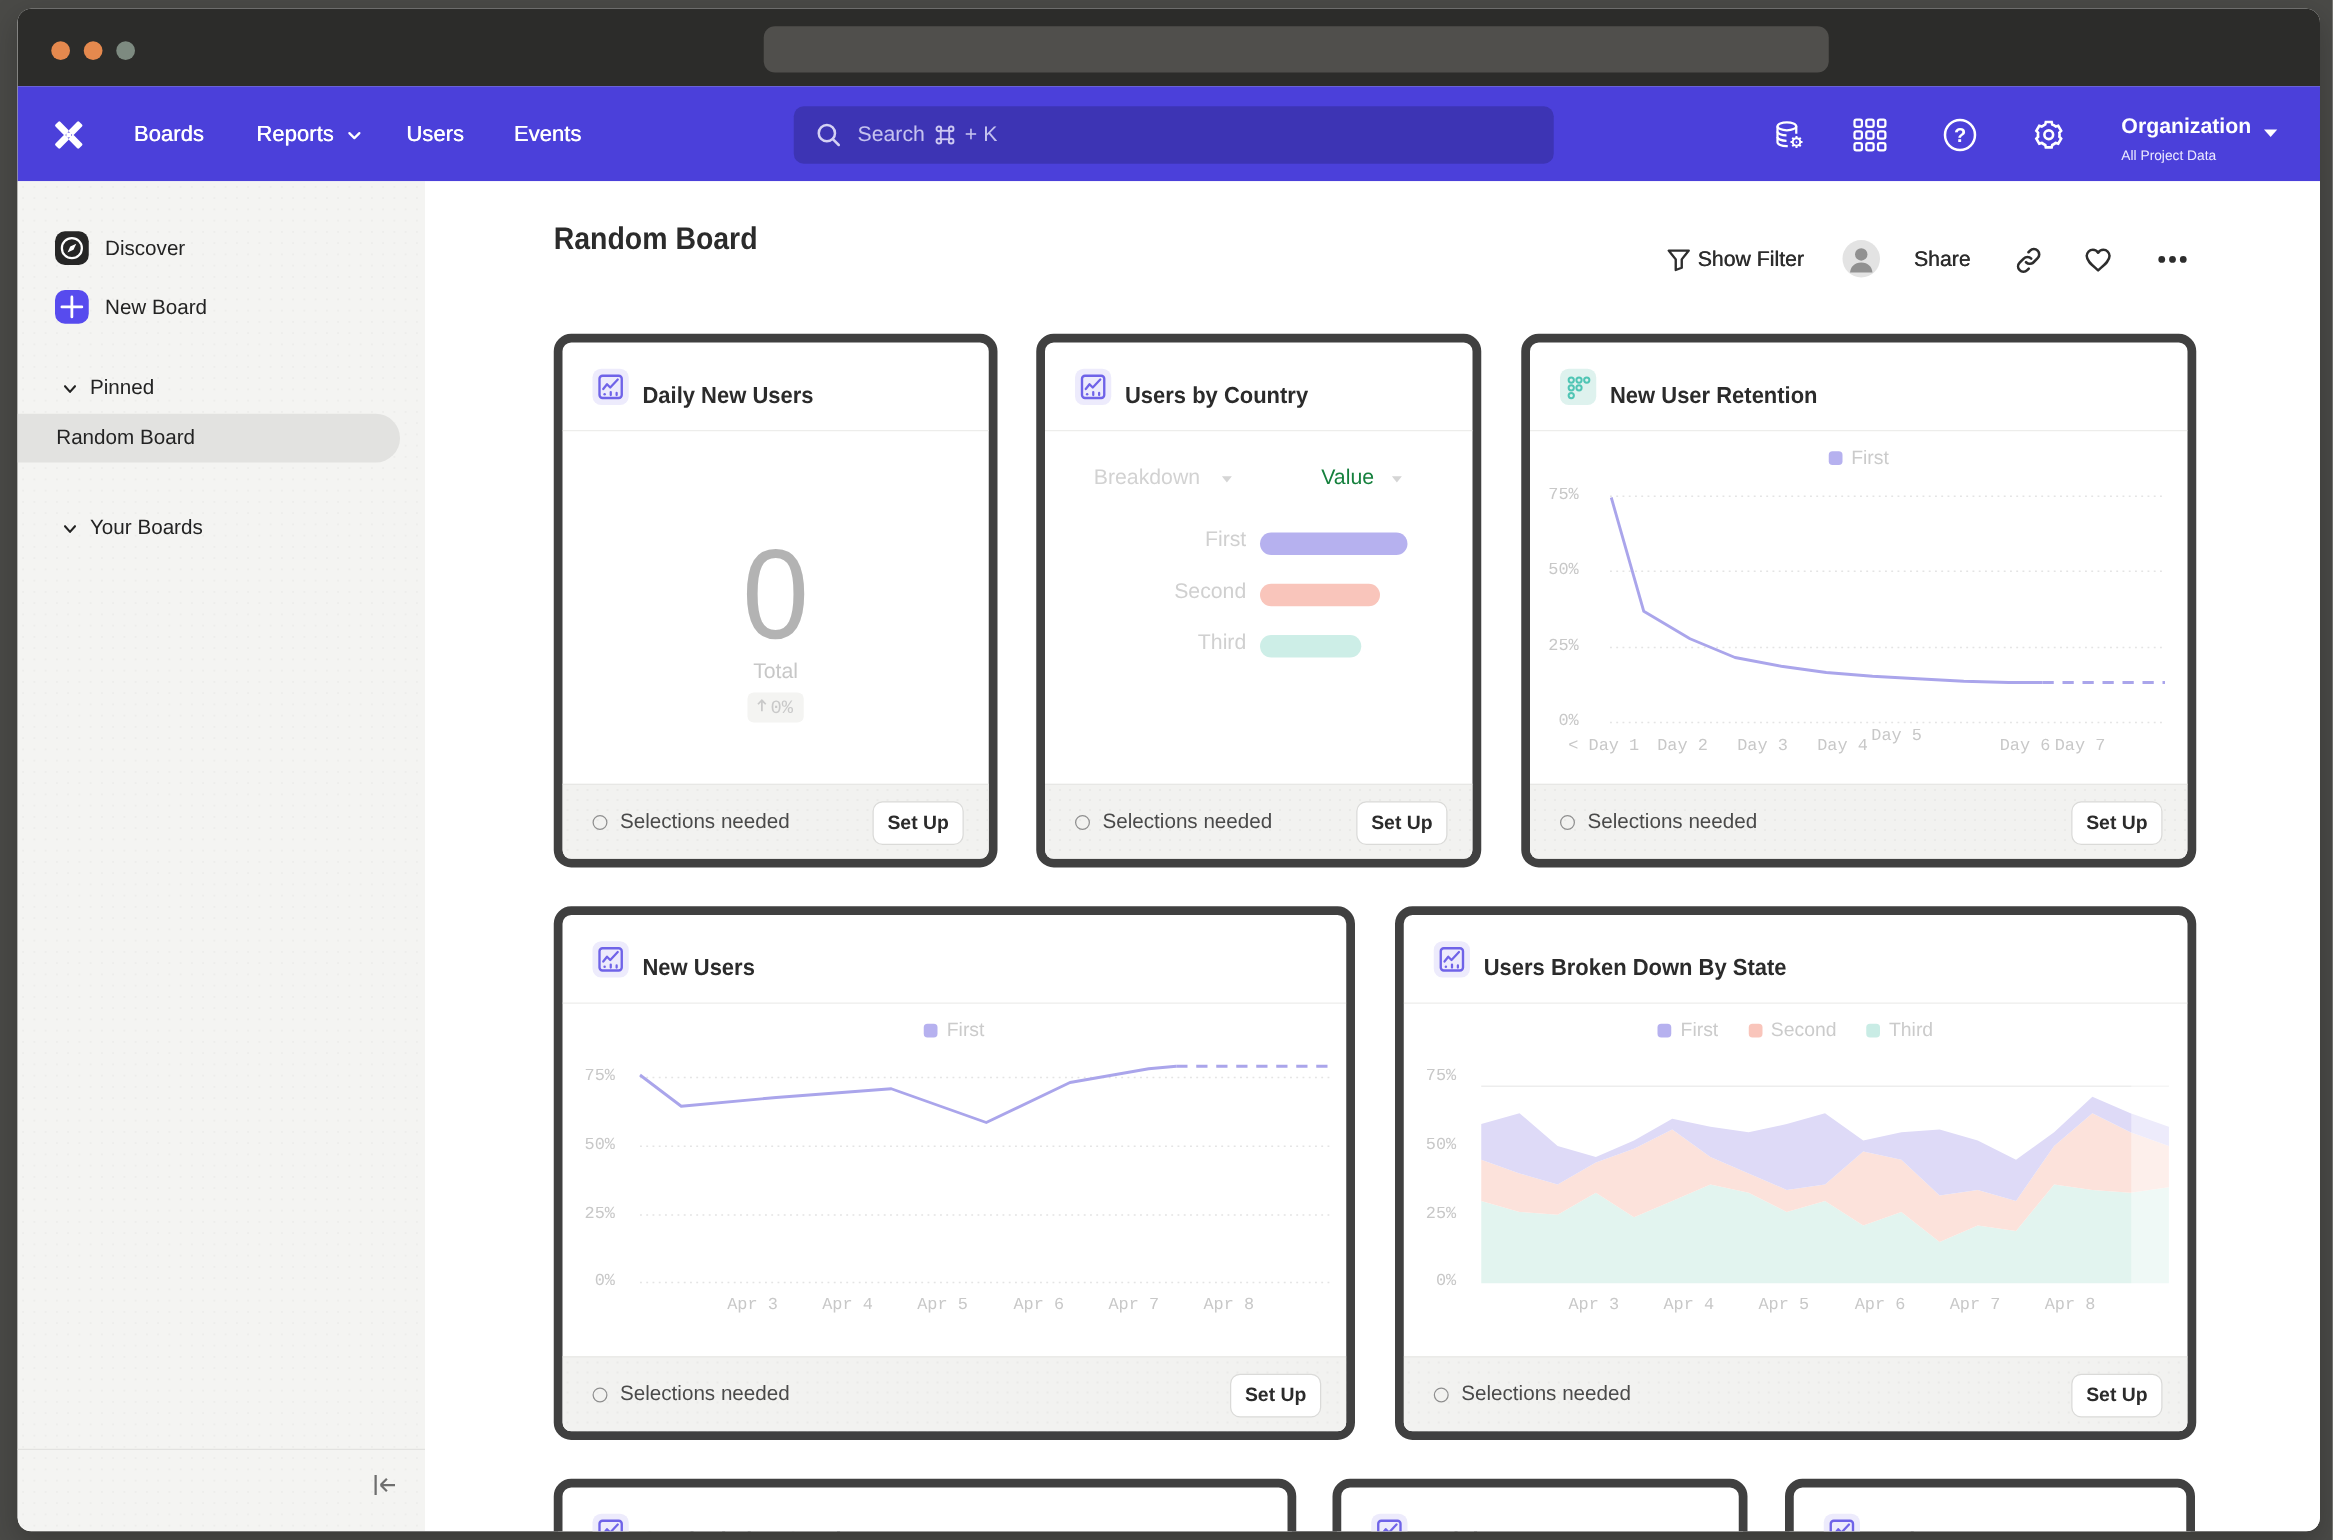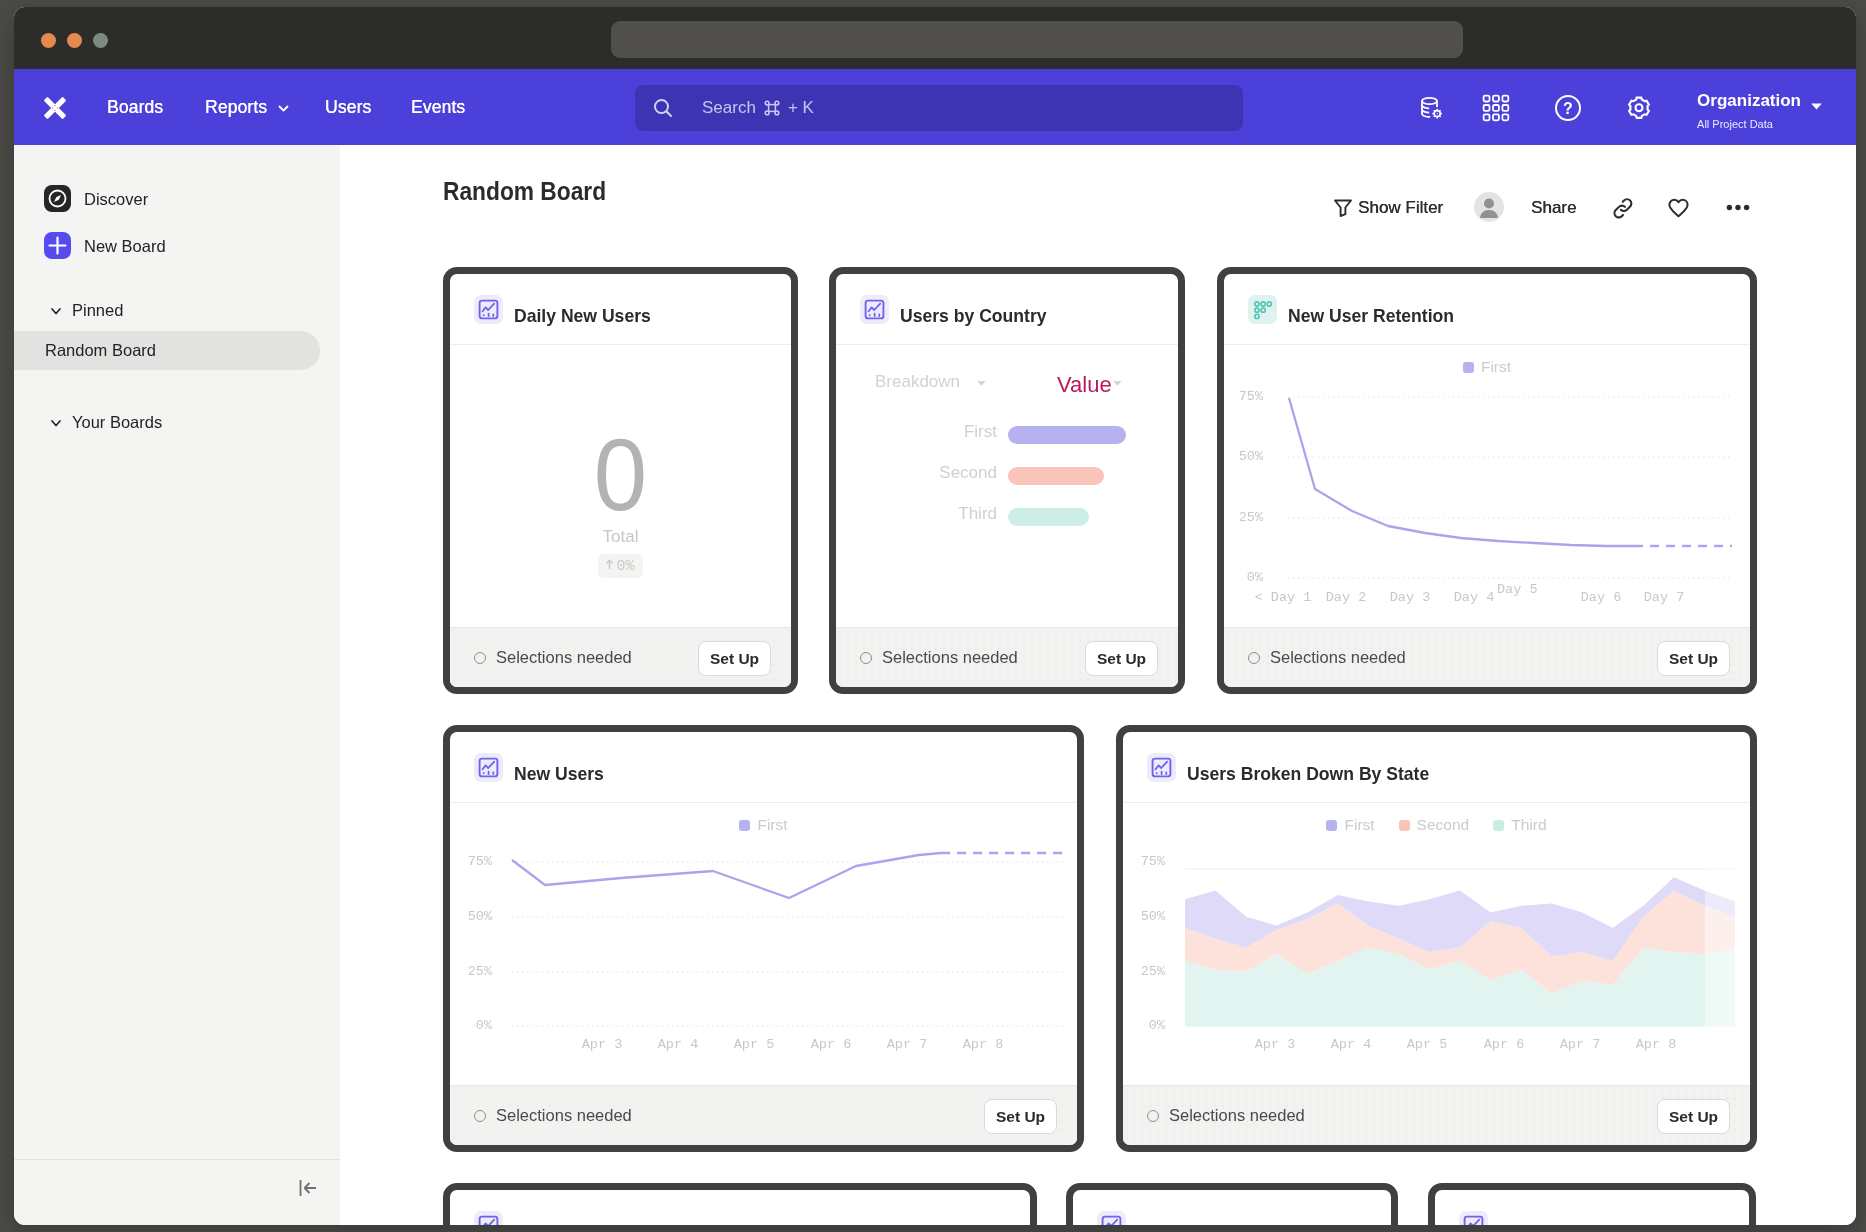--- a/index.html
+++ b/index.html
@@ -73,21 +73,21 @@
     <svg class="abs" style="left:263px;top:33px" width="13" height="13" viewBox="0 0 13 13">
         <path d="M2.5 4.5 L6.5 8.5 L10.5 4.5" stroke="#fff" stroke-width="1.8" fill="none" stroke-linecap="round" stroke-linejoin="round"></path>
       </svg>
     <div class="navlink" style="left:311px">Users</div>
     <div class="navlink" style="left:397px">Events</div>
     <div class="search">
       <svg style="margin-left:16px" width="24" height="24" viewBox="0 0 24 24">
           <circle cx="10.5" cy="10.5" r="6.5" stroke="#d4d1f4" stroke-width="2" fill="none"></circle>
           <path d="M15.3 15.3 L20 20" stroke="#d4d1f4" stroke-width="2" stroke-linecap="round"></path>
         </svg>
-      <span style="margin-left:27px">Search</span>
+      <span style="margin-left:11px">Search</span>
       <svg style="margin-left:8px" width="16" height="16" viewBox="0 0 16 16" fill="none" stroke="#cdc9f2" stroke-width="1.5">
         <rect x="4.6" y="4.6" width="6.8" height="6.8"></rect>
         <circle cx="3.1" cy="3.1" r="1.9"></circle>
           <circle cx="12.9" cy="3.1" r="1.9"></circle>
         <circle cx="3.1" cy="12.9" r="1.9"></circle>
           <circle cx="12.9" cy="12.9" r="1.9"></circle>
       </svg>
       <span style="margin-left:8px">+ K</span>
     </div>
 
@@ -212,21 +212,21 @@
             <rect x="5.6" y="5.6" width="17.8" height="17.8" rx="2.4" stroke="#6f63e8" stroke-width="1.9" fill="none"></rect>
             <path d="M8.6 16.2 L11.6 12.4 L14.2 15 L20.2 8.6" stroke="#6f63e8" stroke-width="1.8" fill="none" stroke-linecap="round" stroke-linejoin="round"></path>
             <circle cx="9.7" cy="20.3" r="1" fill="#6f63e8"></circle>
             <path d="M14.6 18.6 V21 M19.3 19.3 V21" stroke="#6f63e8" stroke-width="1.8" stroke-linecap="round"></path>
           </svg></div>
         <div class="ctitle">Users by Country</div>
         <div class="abs" style="left:39px;top:98px;font-size:17px;color:#d2d2d2">Breakdown</div>
         <svg class="abs" style="left:140px;top:105px" width="11" height="9" viewBox="0 0 11 9">
           <path d="M1.5 2 L5.5 7 L9.5 2 Z" fill="#d5d5d5"></path>
         </svg>
-        <div class="abs" style="left:221px;top:98px;font-size:22px;color:#be185d">Value</div>
+        <div class="abs" style="left:221px;top:98px;font-size:17px;color:#15803d">Value</div>
         <svg class="abs" style="left:276px;top:105px" width="11" height="9" viewBox="0 0 11 9">
           <path d="M1.5 2 L5.5 7 L9.5 2 Z" fill="#d5d5d5"></path>
         </svg>
         <div class="abs" style="left:0;top:148px;width:161px;text-align:right;font-size:17px;color:#d0d0d0">First</div>
         <div class="abs" style="left:172px;top:152px;width:118px;height:18px;border-radius:9px;background:#b6b1ef"></div>
         <div class="abs" style="left:0;top:189px;width:161px;text-align:right;font-size:17px;color:#d0d0d0">Second</div>
         <div class="abs" style="left:172px;top:193px;width:96px;height:18px;border-radius:9px;background:#f9c5bb"></div>
         <div class="abs" style="left:0;top:230px;width:161px;text-align:right;font-size:17px;color:#d0d0d0">Third</div>
         <div class="abs" style="left:172px;top:234px;width:81px;height:18px;border-radius:9px;background:#cdeee7"></div>
         <div class="cfoot">
@@ -251,21 +251,21 @@
         <div class="leg" style="left:0;top:84px;width:100%;text-align:center"><span class="legsq" style="background:#b6b1ef"></span>First</div>
         <div class="axlab" style="right:487px;top:115px">75%</div>
         <div class="axlab" style="right:487px;top:175px">50%</div>
         <div class="axlab" style="right:487px;top:236px">25%</div>
         <div class="axlab" style="right:487px;top:296px">0%</div>
         <div class="axlab" style="left:19px;top:316px;width:80px;text-align:center">&lt; Day 1</div>
         <div class="axlab" style="left:82px;top:316px;width:80px;text-align:center">Day 2</div>
         <div class="axlab" style="left:146px;top:316px;width:80px;text-align:center">Day 3</div>
         <div class="axlab" style="left:210px;top:316px;width:80px;text-align:center">Day 4</div>
         <div class="axlab" style="left:273px;top:308px;width:80px;text-align:left">Day 5</div>
-        <div class="axlab" style="left:337px;top:316px;width:80px;text-align:center">Day 6</div>
+        <div class="axlab" style="left:356px;top:316px;width:80px;text-align:center">Day 6</div>
         <div class="axlab" style="left:400px;top:316px;width:80px;text-align:center">Day 7</div>
         <svg class="abs" style="left:0;top:71px" width="540" height="296" viewBox="0 0 540 296">
           <g stroke="#e4e4e4" stroke-dasharray="1.5 3.5" stroke-width="1.2">
             <line x1="64" y1="52" x2="508" y2="52"></line>
             <line x1="64" y1="112" x2="508" y2="112"></line>
             <line x1="64" y1="173" x2="508" y2="173"></line>
             <line x1="64" y1="233" x2="508" y2="233"></line>
           </g>
           <polyline points="65.0,53.0 91.0,144.0 128.0,166.0 164.0,181.0 201.0,188.0 237.0,193.0 274.0,196.0 310.0,198.0 347.0,200.0 383.0,201.0 410.0,201.0" fill="none" stroke="#aaa5eb" stroke-width="2.3" stroke-linejoin="round"></polyline>
           <polyline points="410.0,201.0 508.0,201.0" fill="none" stroke="#aaa5eb" stroke-width="2.3" stroke-dasharray="9 7"></polyline>

